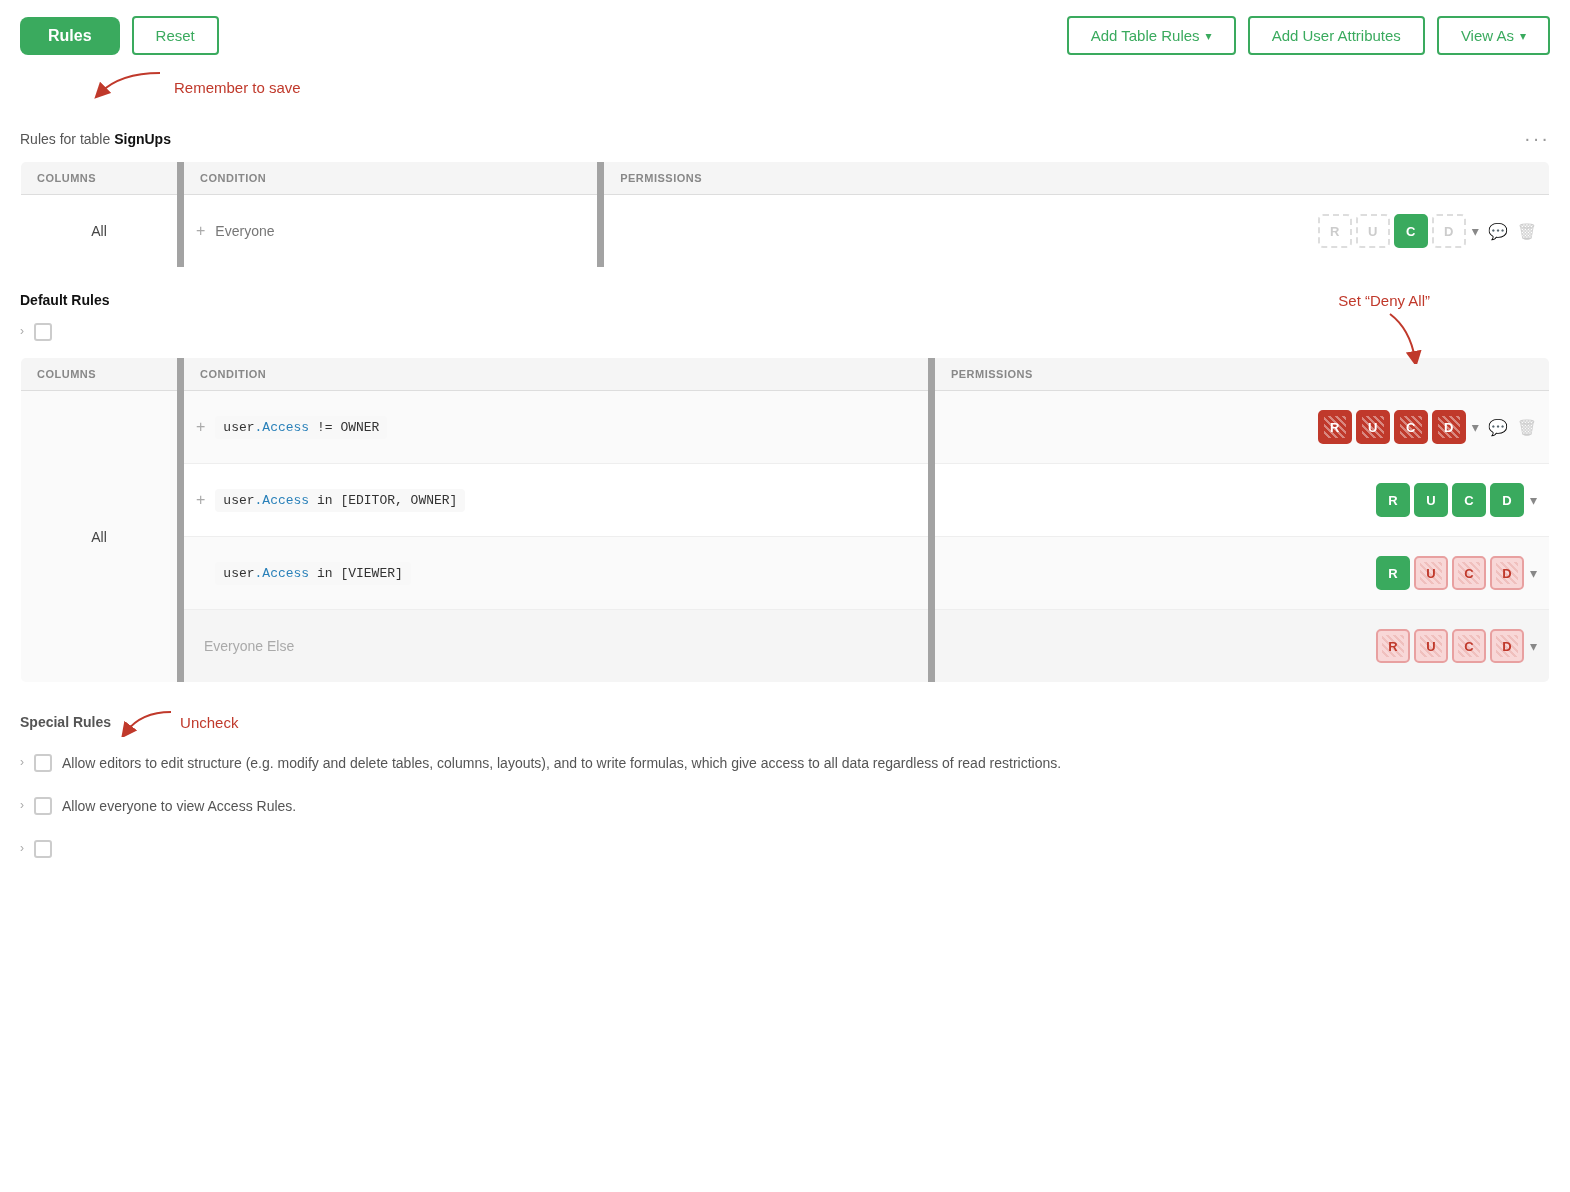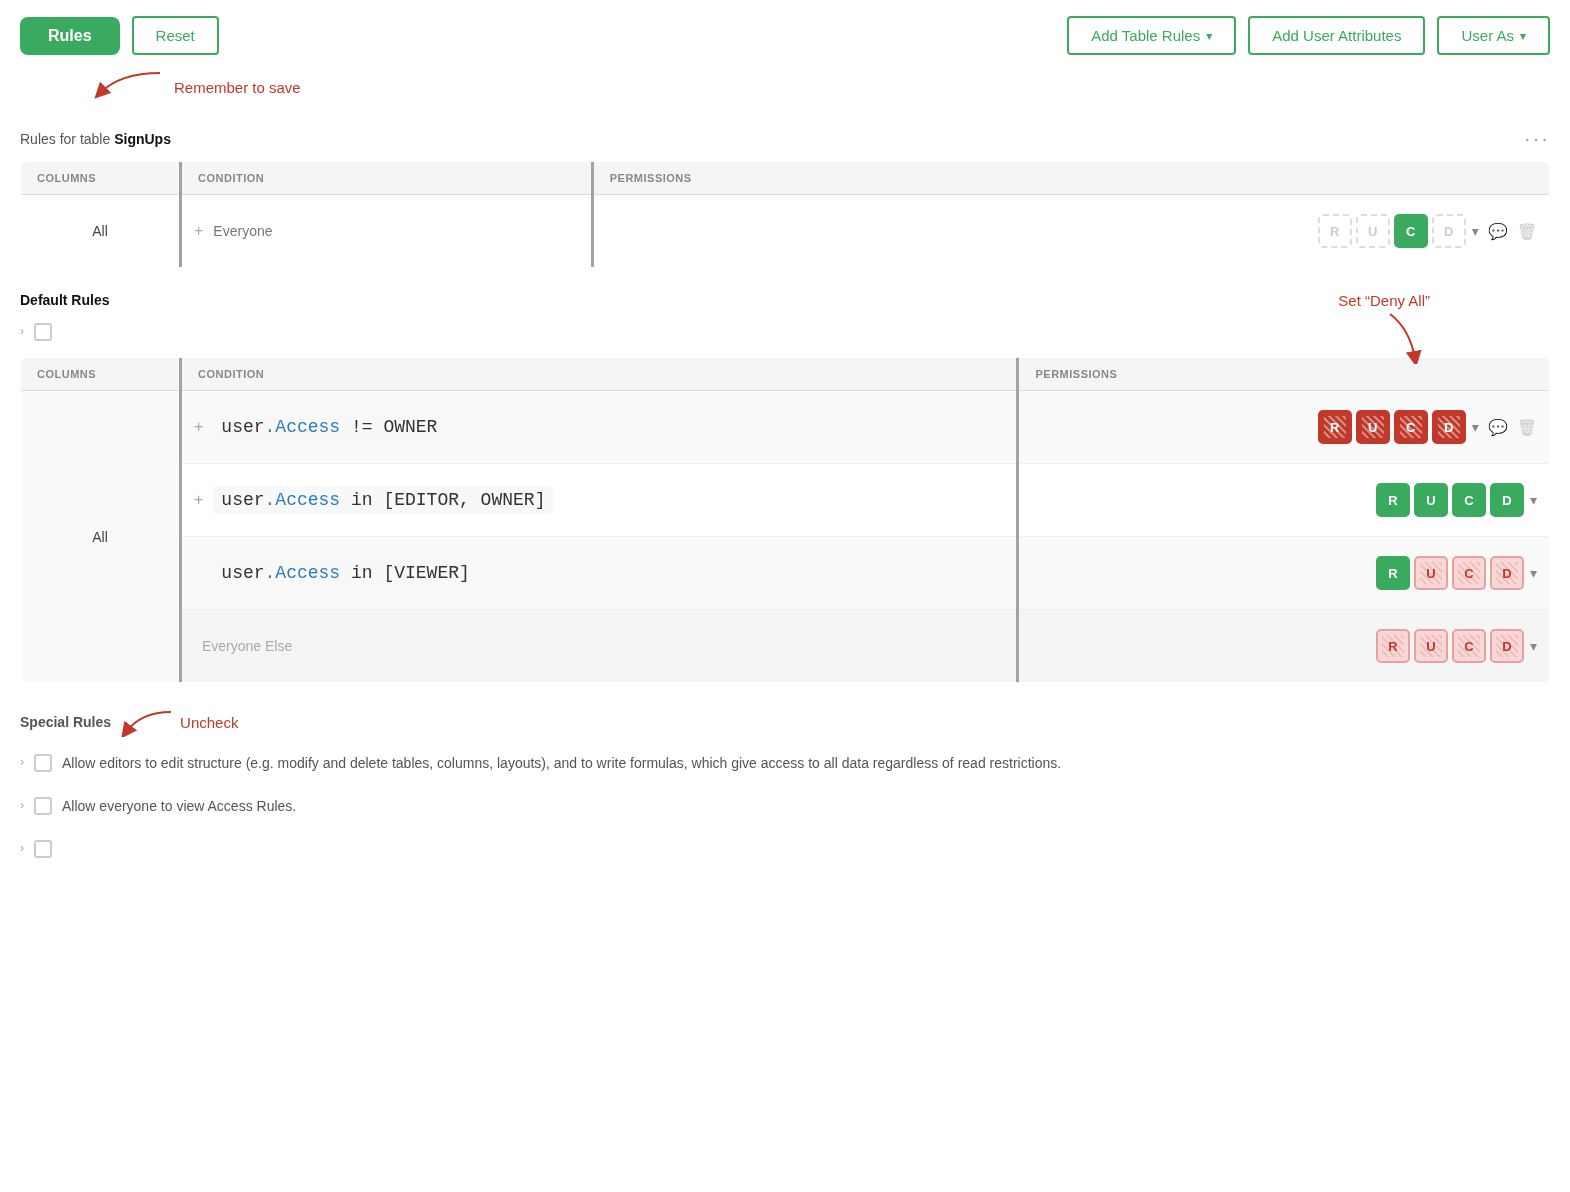--- a/index.html
+++ b/index.html
@@ -127,21 +127,21 @@
     .condition-cell {
       display: flex;
       align-items: center;
       gap: 10px;
       color: #555;
     }
     .plus-icon { color: #aaa; font-size: 16px; cursor: pointer; }
     .condition-text { font-size: 14px; color: #777; }
     .condition-code {
       font-family: 'Courier New', monospace;
-      font-size: 18px;
+      font-size: 13px;
       color: #333;
       background: #f8f8f8;
       padding: 4px 8px;
       border-radius: 4px;
     }
 
     .permissions-cell {
       display: flex;
       align-items: center;
       justify-content: flex-end;
@@ -289,21 +289,21 @@
     }
     .everyone-else {
       color: #aaa;
       font-size: 14px;
       padding: 4px 8px;
       background: #f5f5f5;
       border-radius: 4px;
     }
 
     .col-divider {
-      border-left: 3px solid #a3a3a3;
+      border-left: 7px solid #a3a3a3;
     }
 
     
     .th-columns { width: 140px; text-align: center; }
     .th-condition { text-align: left; }
     .th-permissions { text-align: right; }
 
     .all-label { font-weight: 500; color: #444; }
 
     .toolbar-spacer { flex: 1; }
@@ -318,21 +318,21 @@
   </button>
   <div class="toolbar-spacer"></div>
   <button class="btn-outline">
     <span>Add Table Rules</span>
     <span class="chevron">▾</span>
   </button>
   <button class="btn-outline">
     <span>Add User Attributes</span>
   </button>
   <button class="btn-outline">
-    <span>User As</span>
+    <span>View As</span>
     <span class="chevron">▾</span>
   </button>
 </div>
 
 <div class="remember-save-wrapper">
   <div class="arrow-annotation">
     <svg class="arrow-svg" viewBox="0 0 80 40">
       <defs>
         <marker id="arrowhead" markerWidth="8" markerHeight="8" refX="4" refY="4" orient="auto">
           <path d="M0,0 L8,4 L0,8 Z" fill="#c0392b"></path>

